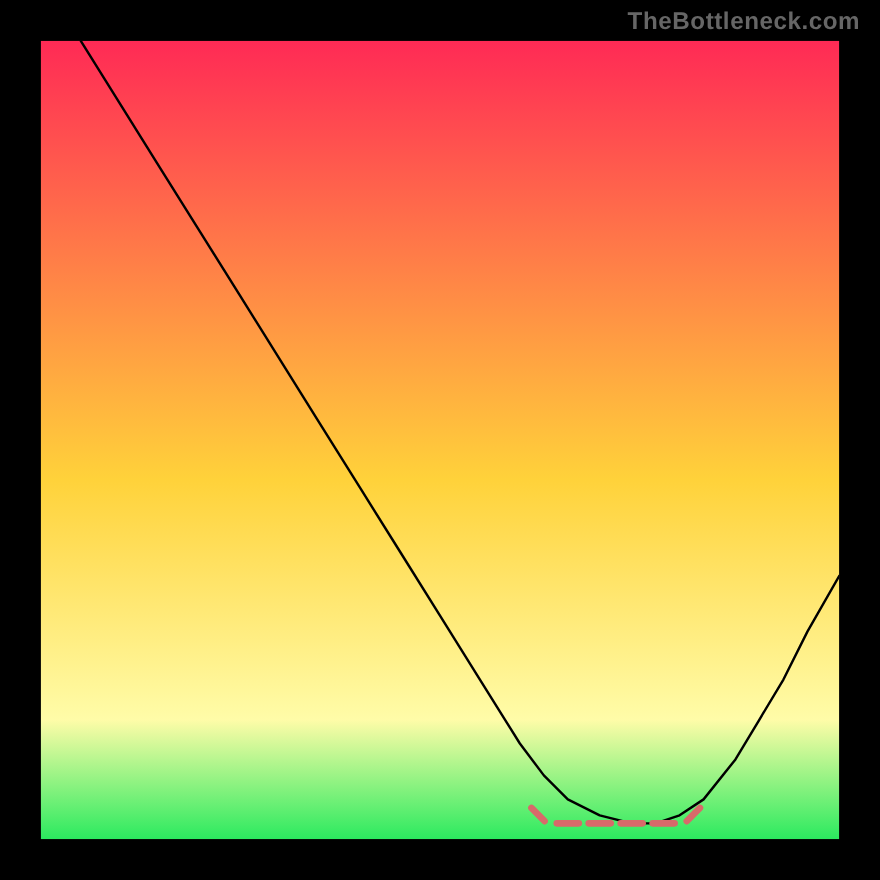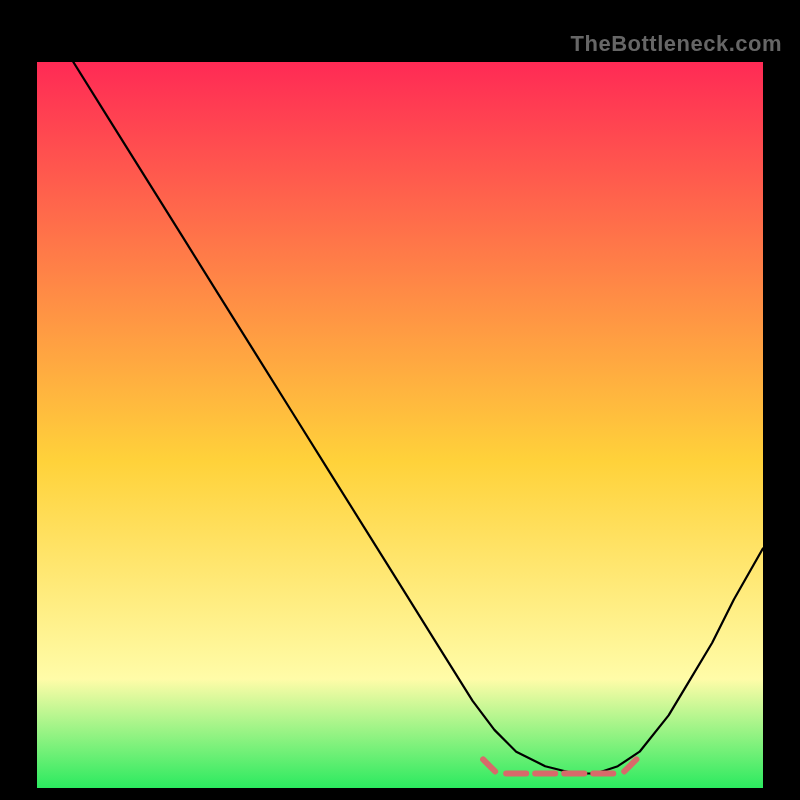--- a/index.html
+++ b/index.html
@@ -9,21 +9,20 @@
     height: 800px;
     background: #000;
     font-family: Arial, Helvetica, sans-serif;
     overflow: hidden;
   }
   .frame {
     position: relative;
     width: 800px;
     height: 712px;
     background: #000;
-    margin-top: 25px;
   }
   .watermark {
     position: absolute;
     top: 6px;
     right: 18px;
     color: #666;
     font-size: 22px;
     font-weight: bold;
     letter-spacing: 0.5px;
     z-index: 10;

